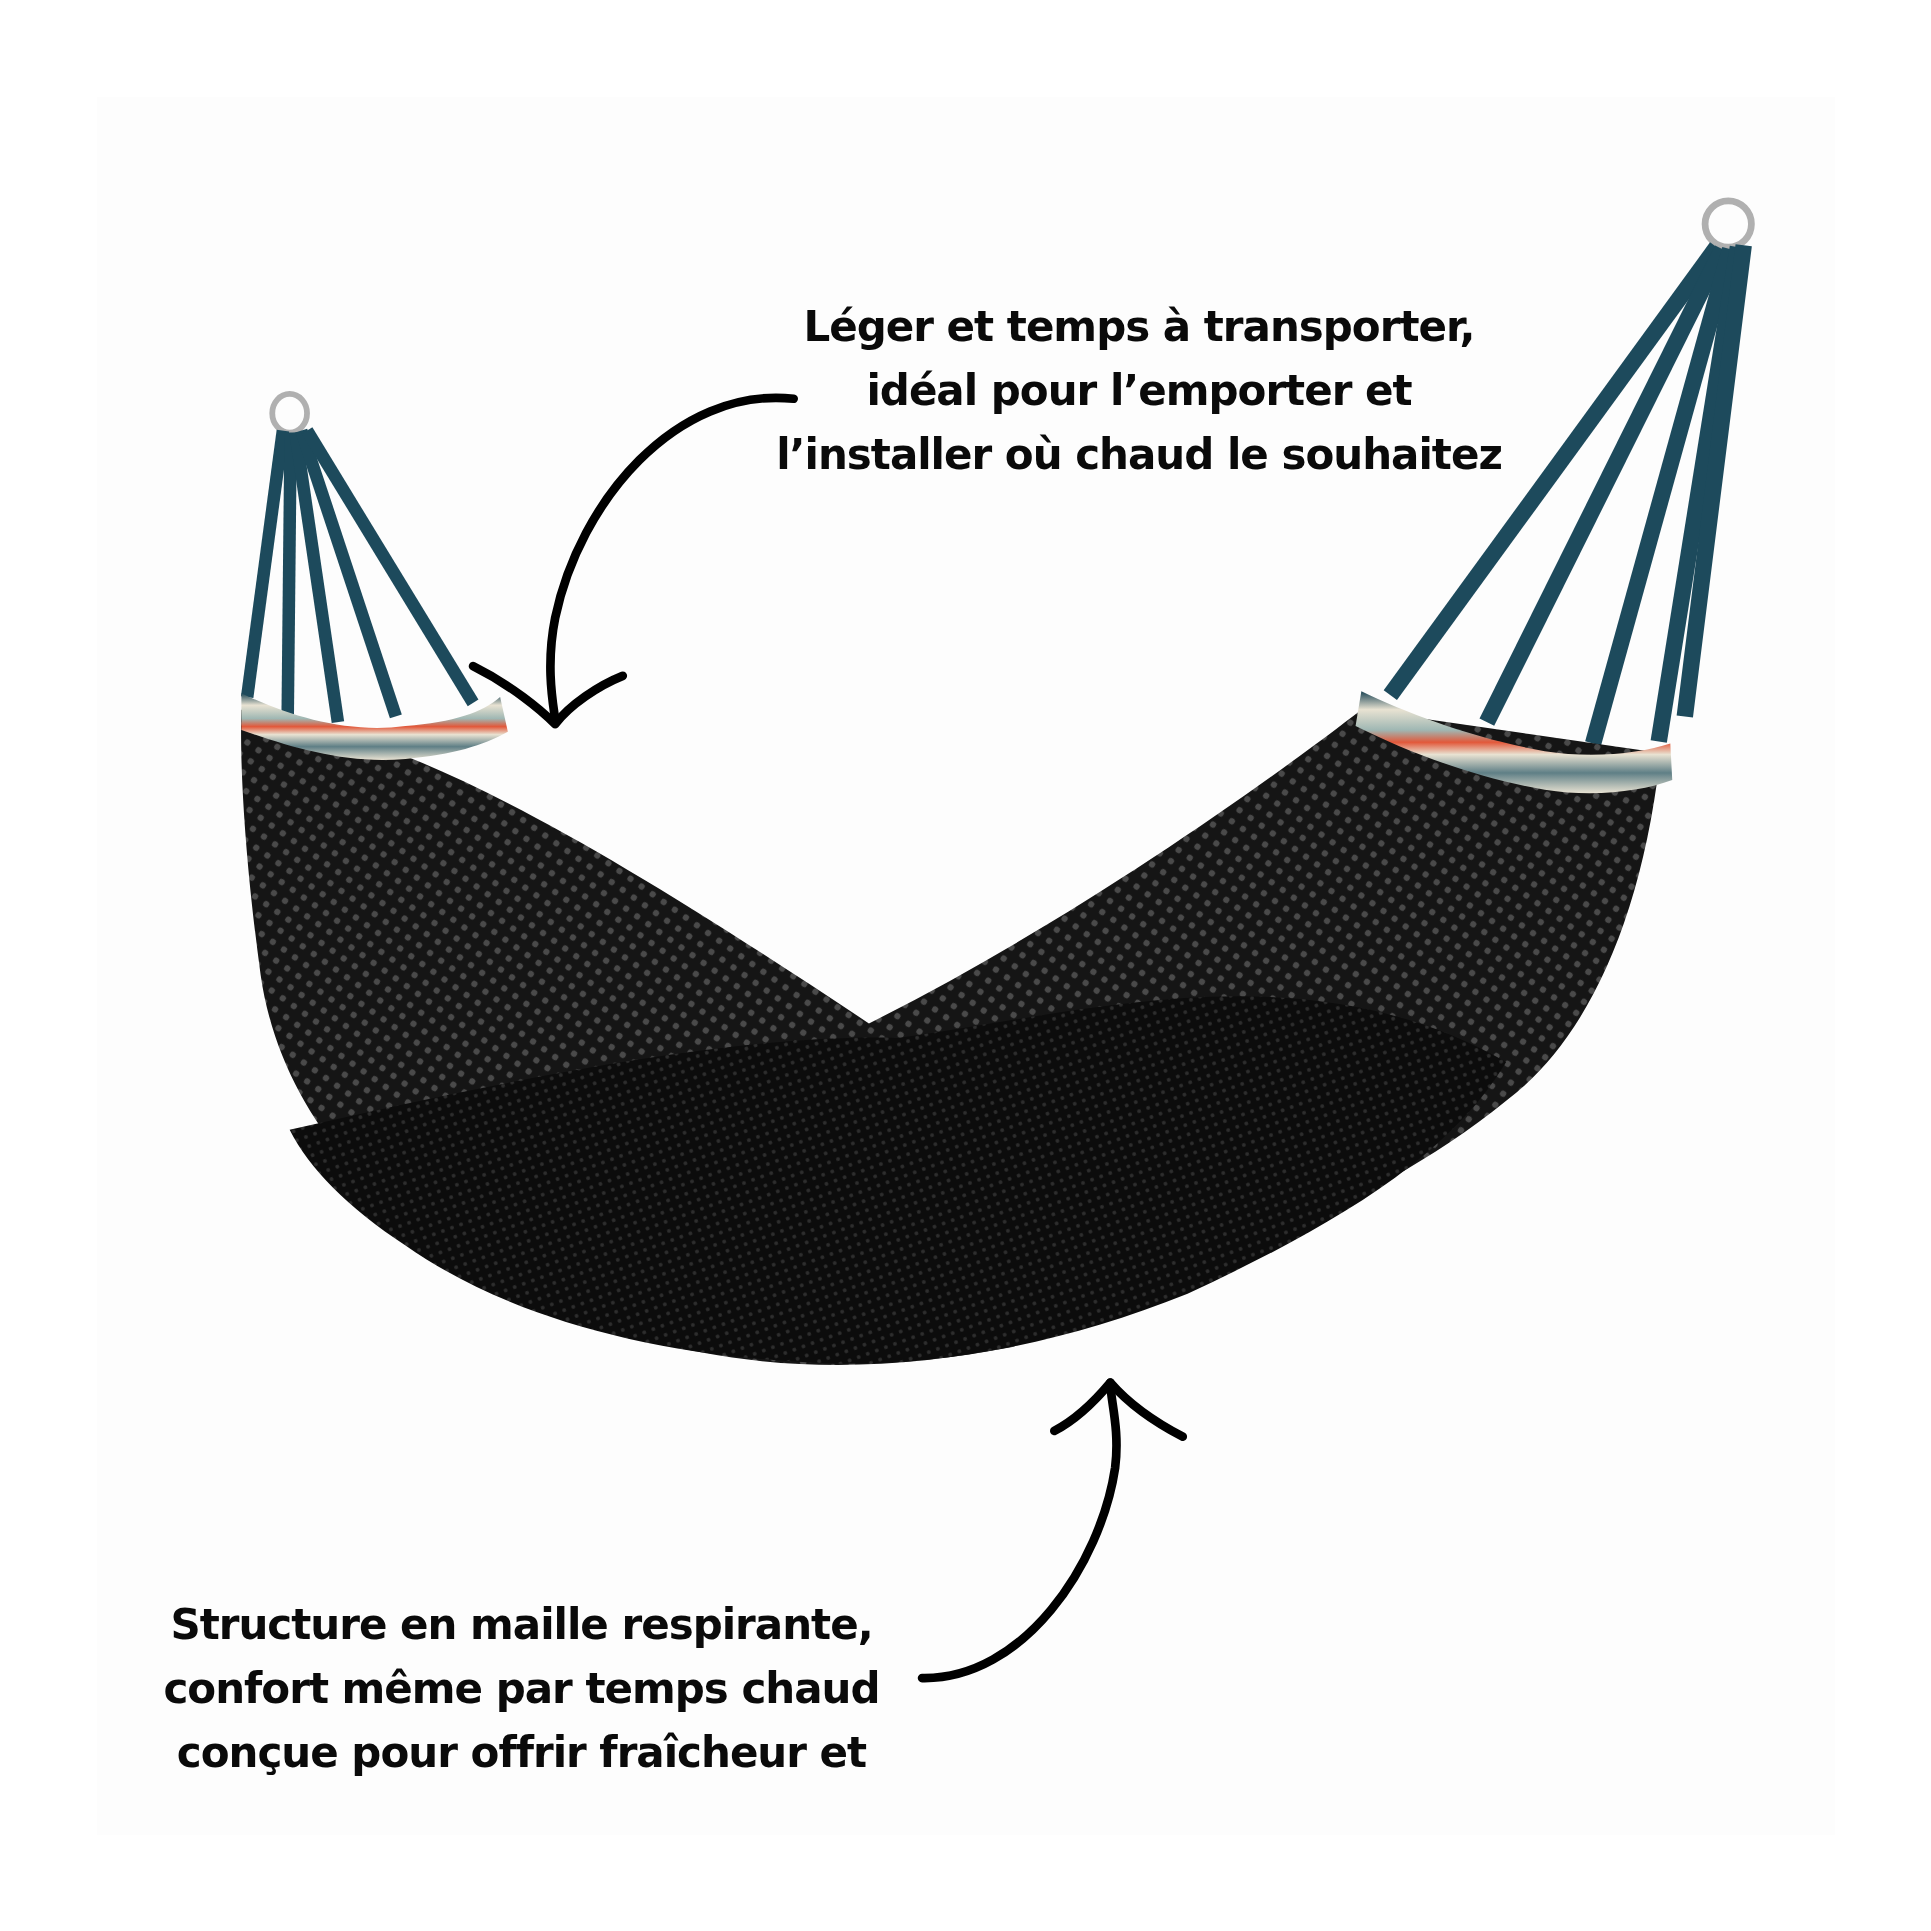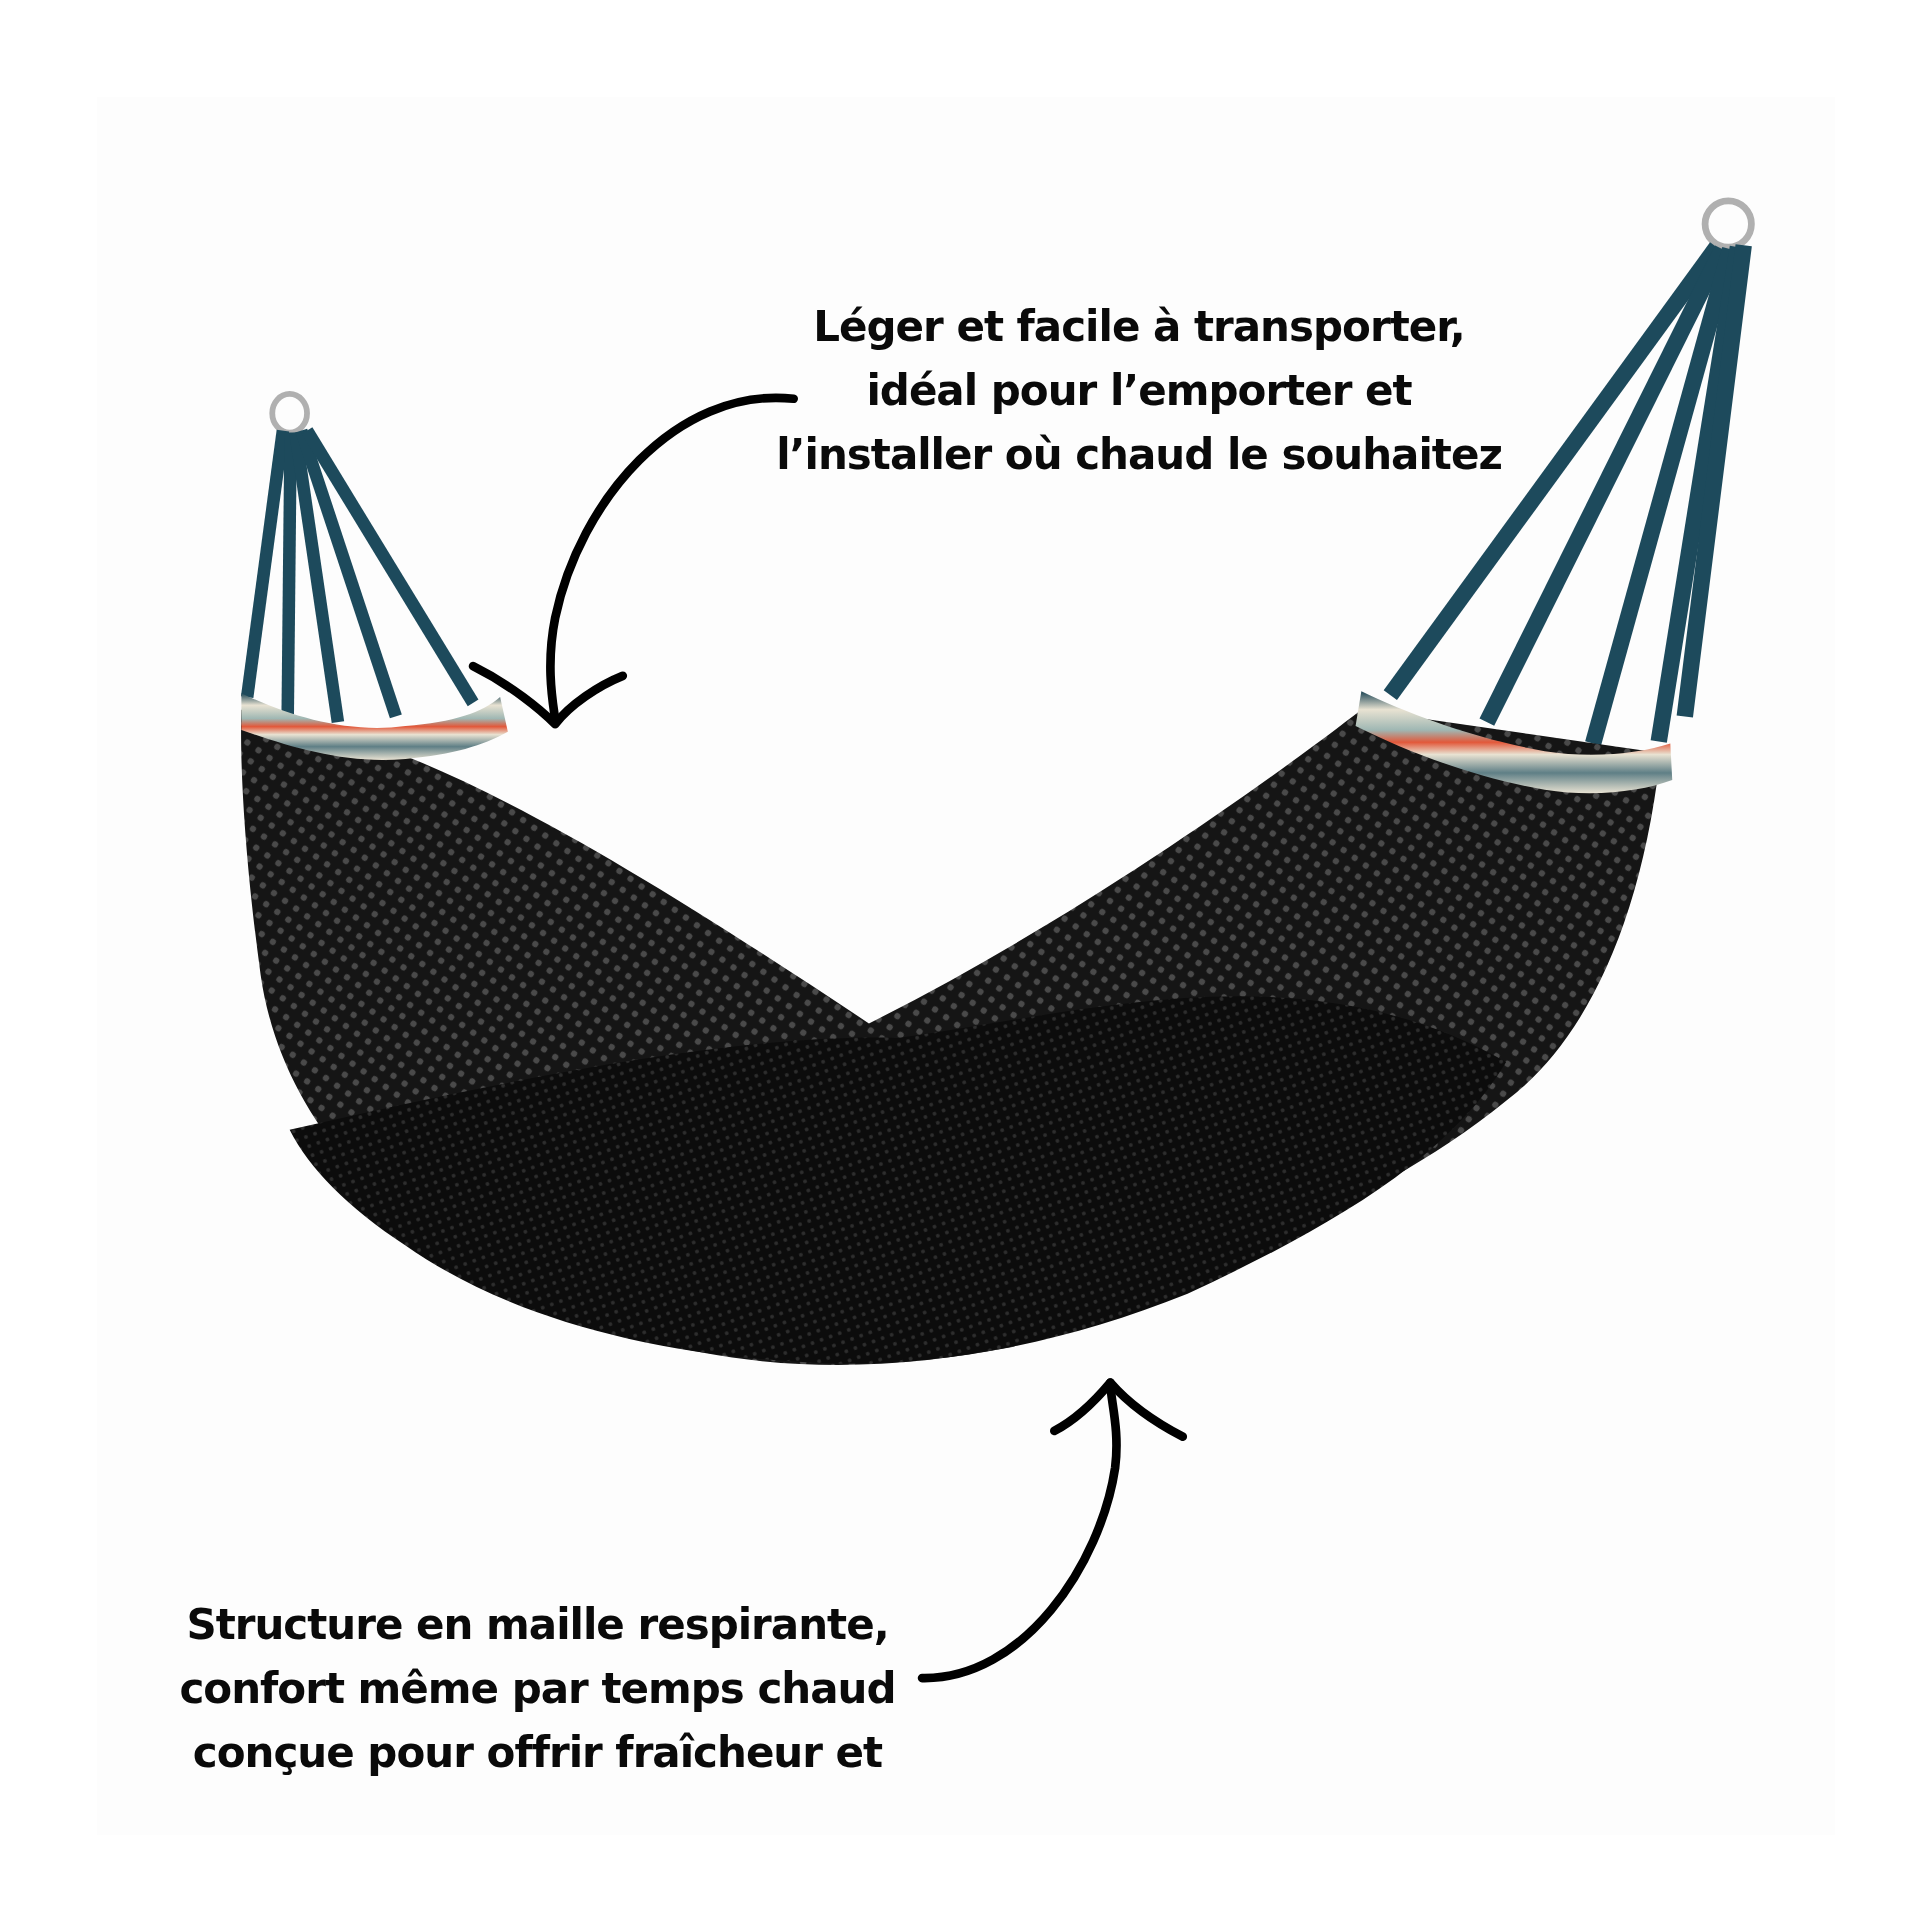--- a/index.html
+++ b/index.html
@@ -5,21 +5,21 @@
   html, body { margin:0; padding:0; background:#ffffff; }
   body { width:1931px; height:1931px; position:relative; overflow:hidden; font-family:"DejaVu Sans", sans-serif; }
   .panel { position:absolute; left:97px; top:97px; width:1738px; height:1738px; background:#fdfdfd; }
   .art { position:absolute; left:0; top:0; width:1931px; height:1931px; }
   .caption {
     position:absolute; font-family:"DejaVu Sans", sans-serif; font-weight:bold;
     color:#0a0a0a; text-align:center; font-size:42px; line-height:64px; letter-spacing:-1px;
   }
   .caption .line { display:block; white-space:nowrap; }
   .caption-top { left:753px; top:295px; width:772px; }
-  .caption-bottom { left:132px; top:1593px; width:811px; }
+  .caption-bottom { left:116px; top:1593px; width:811px; }
 </style>
 </head>
 <body>
 
 <div class="panel"></div>
 
 <svg class="art" viewBox="0 0 2000 2000">
   <defs>
     <pattern id="mesh" width="14" height="14" patternUnits="userSpaceOnUse" patternTransform="rotate(35)">
       <rect width="14" height="14" fill="#151515"></rect>
@@ -77,21 +77,21 @@
     <path d="M490 690 C530 710 560 735 575 750 C590 730 620 710 645 700"></path>
   </g>
 
   <g fill="none" stroke="#000" stroke-width="9" stroke-linecap="round" stroke-linejoin="round">
     <path d="M955 1738 C1060 1740 1140 1620 1155 1520 C1160 1480 1150 1450 1150 1432"></path>
     <path d="M1092 1482 C1115 1470 1135 1450 1150 1432 C1170 1455 1200 1475 1225 1488"></path>
   </g>
 </svg>
 
 <div class="caption caption-top">
-  <span class="line">Léger et facile à transporter,</span>
+  <span class="line">Léger et temps à transporter,</span>
   <span class="line">idéal pour l’emporter et</span>
   <span class="line">l’installer où chaud le souhaitez</span>
 </div>
 
 <div class="caption caption-bottom">
   <span class="line">Structure en maille respirante,</span>
   <span class="line">confort même par temps chaud</span>
   <span class="line">conçue pour offrir fraîcheur et</span>
 </div>
 

